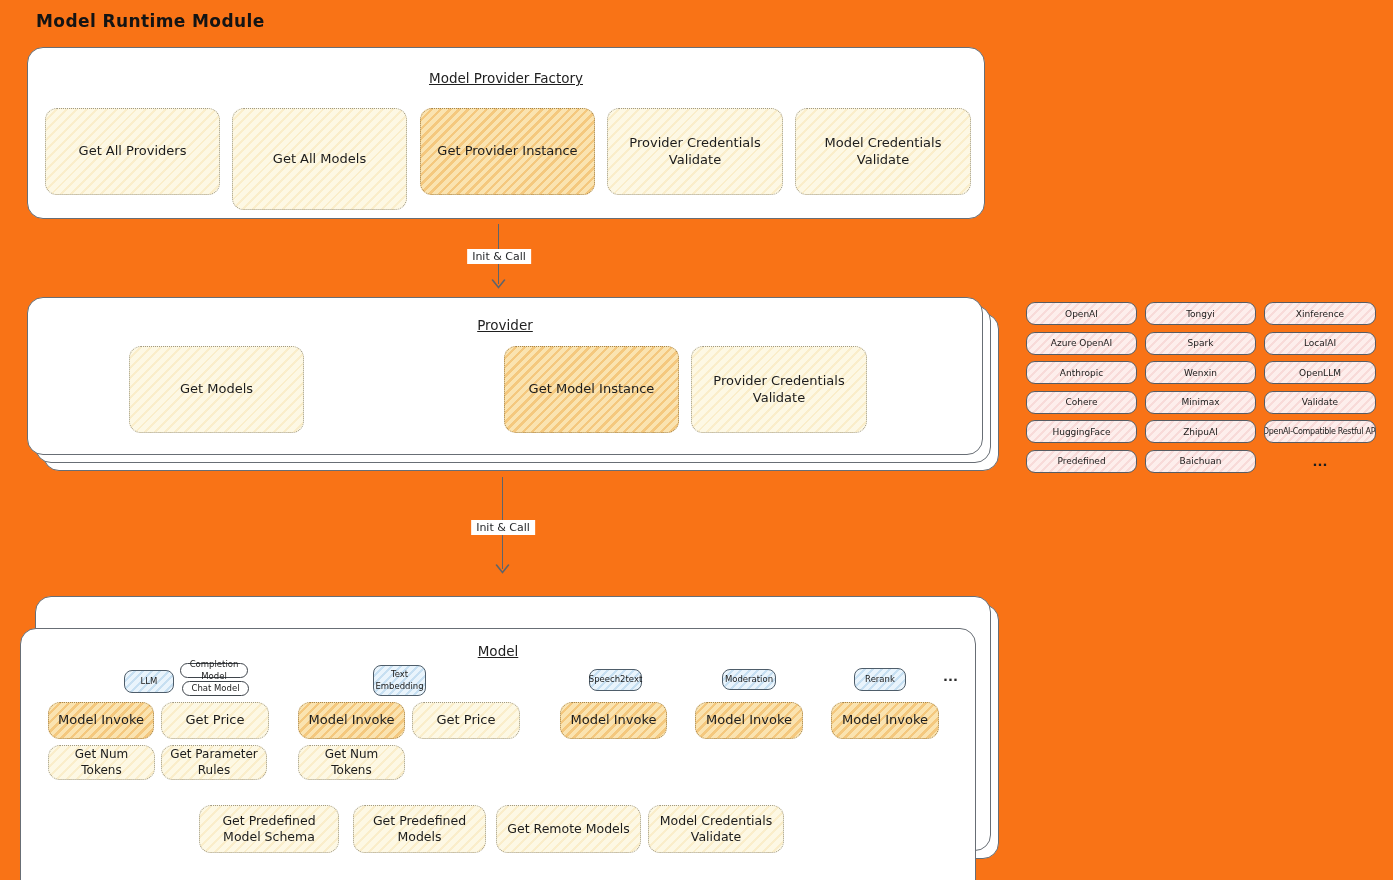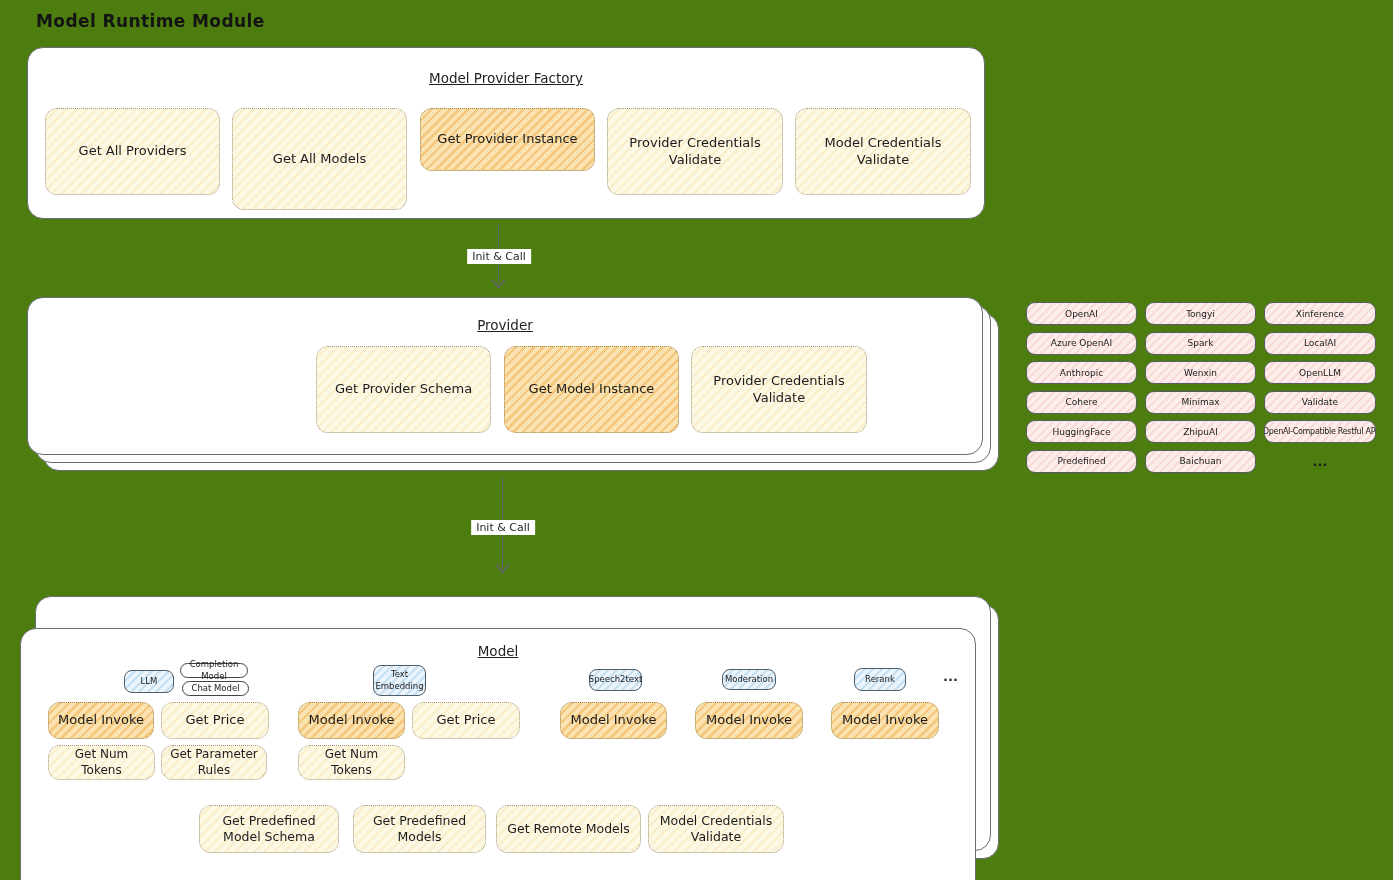--- a/index.html
+++ b/index.html
@@ -1,18 +1,18 @@
 <!DOCTYPE html>
 <html><head>
 <meta charset="utf-8">
 <style>
   * { margin:0; padding:0; box-sizing:border-box; }
   html,body { background:#ffffff; }
   body { font-family:"DejaVu Sans", sans-serif; color:#1e1e1e; }
-  .canvas { position:relative; width:1393px; height:880px; background:#4d7c0f; overflow:hidden; }
+  .canvas { position:relative; width:1393px; height:880px; background:#f97316; overflow:hidden; }
 
   .main-title { position:absolute; font-size:17px; font-weight:bold; letter-spacing:.4px; color:#141414; }
 
   .box, .layer {
     position:absolute; background:#fff;
     border:1.5px solid #686e75; border-radius:16px;
   }
   .box-title { position:absolute; left:0; width:100%; text-align:center; font-size:13.5px; color:#1f1f1f;text-decoration:underline; }
 
   .node {
@@ -59,36 +59,36 @@
 <body>
 
 <div class="canvas">
 
   <div class="main-title" style="left:36px; top:11px;">Model Runtime Module</div>
 
   <div class="box" style="left:27px; top:47px; width:958px; height:172px;">
     <div class="box-title" style="top:22px;">Model Provider Factory</div>
     <div class="node yellow" style="left:17px;  top:60px; width:175px; height:87px;">Get All Providers</div>
     <div class="node yellow" style="left:204px; top:60px; width:175px; height:102px;">Get All Models</div>
-    <div class="node orange" style="left:392px; top:60px; width:175px; height:63px;">Get Provider Instance</div>
+    <div class="node orange" style="left:392px; top:60px; width:175px; height:87px;">Get Provider Instance</div>
     <div class="node yellow" style="left:579px; top:60px; width:176px; height:87px;">Provider Credentials Validate</div>
     <div class="node yellow" style="left:767px; top:60px; width:176px; height:87px;">Model Credentials Validate</div>
   </div>
 
   <div class="vline" style="left:498px; top:224px; height:60px;"></div>
   <svg class="arrowhead" style="left:491px; top:279px;" width="15" height="10" viewBox="0 0 15 10">
       <path d="M1.5 1 L7.5 8.5 L13.5 1"></path>
     </svg>
   <div class="arrow-label" style="left:499px; top:249px;">Init &amp; Call</div>
 
   <div class="layer" style="left:43px; top:313px; width:956px; height:158px;"></div>
   <div class="layer" style="left:35px; top:305px; width:956px; height:158px;"></div>
   <div class="box" style="left:27px; top:297px; width:956px; height:158px;">
     <div class="box-title" style="top:19px;">Provider</div>
-    <div class="node yellow" style="left:288px; top:48px; width:175px; height:87px;">Get Provider Schema</div>
+    <div class="node yellow" style="left:101px; top:48px; width:175px; height:87px;">Get Models</div>
     <div class="node orange" style="left:476px; top:48px; width:175px; height:87px;">Get Model Instance</div>
     <div class="node yellow" style="left:663px; top:48px; width:176px; height:87px;">Provider Credentials Validate</div>
   </div>
 
   <div class="pgrid">
     <div class="pinkcell">OpenAI</div>
     <div class="pinkcell">Tongyi</div>
     <div class="pinkcell">Xinference</div>
     <div class="pinkcell">Azure OpenAI</div>
     <div class="pinkcell">Spark</div>

